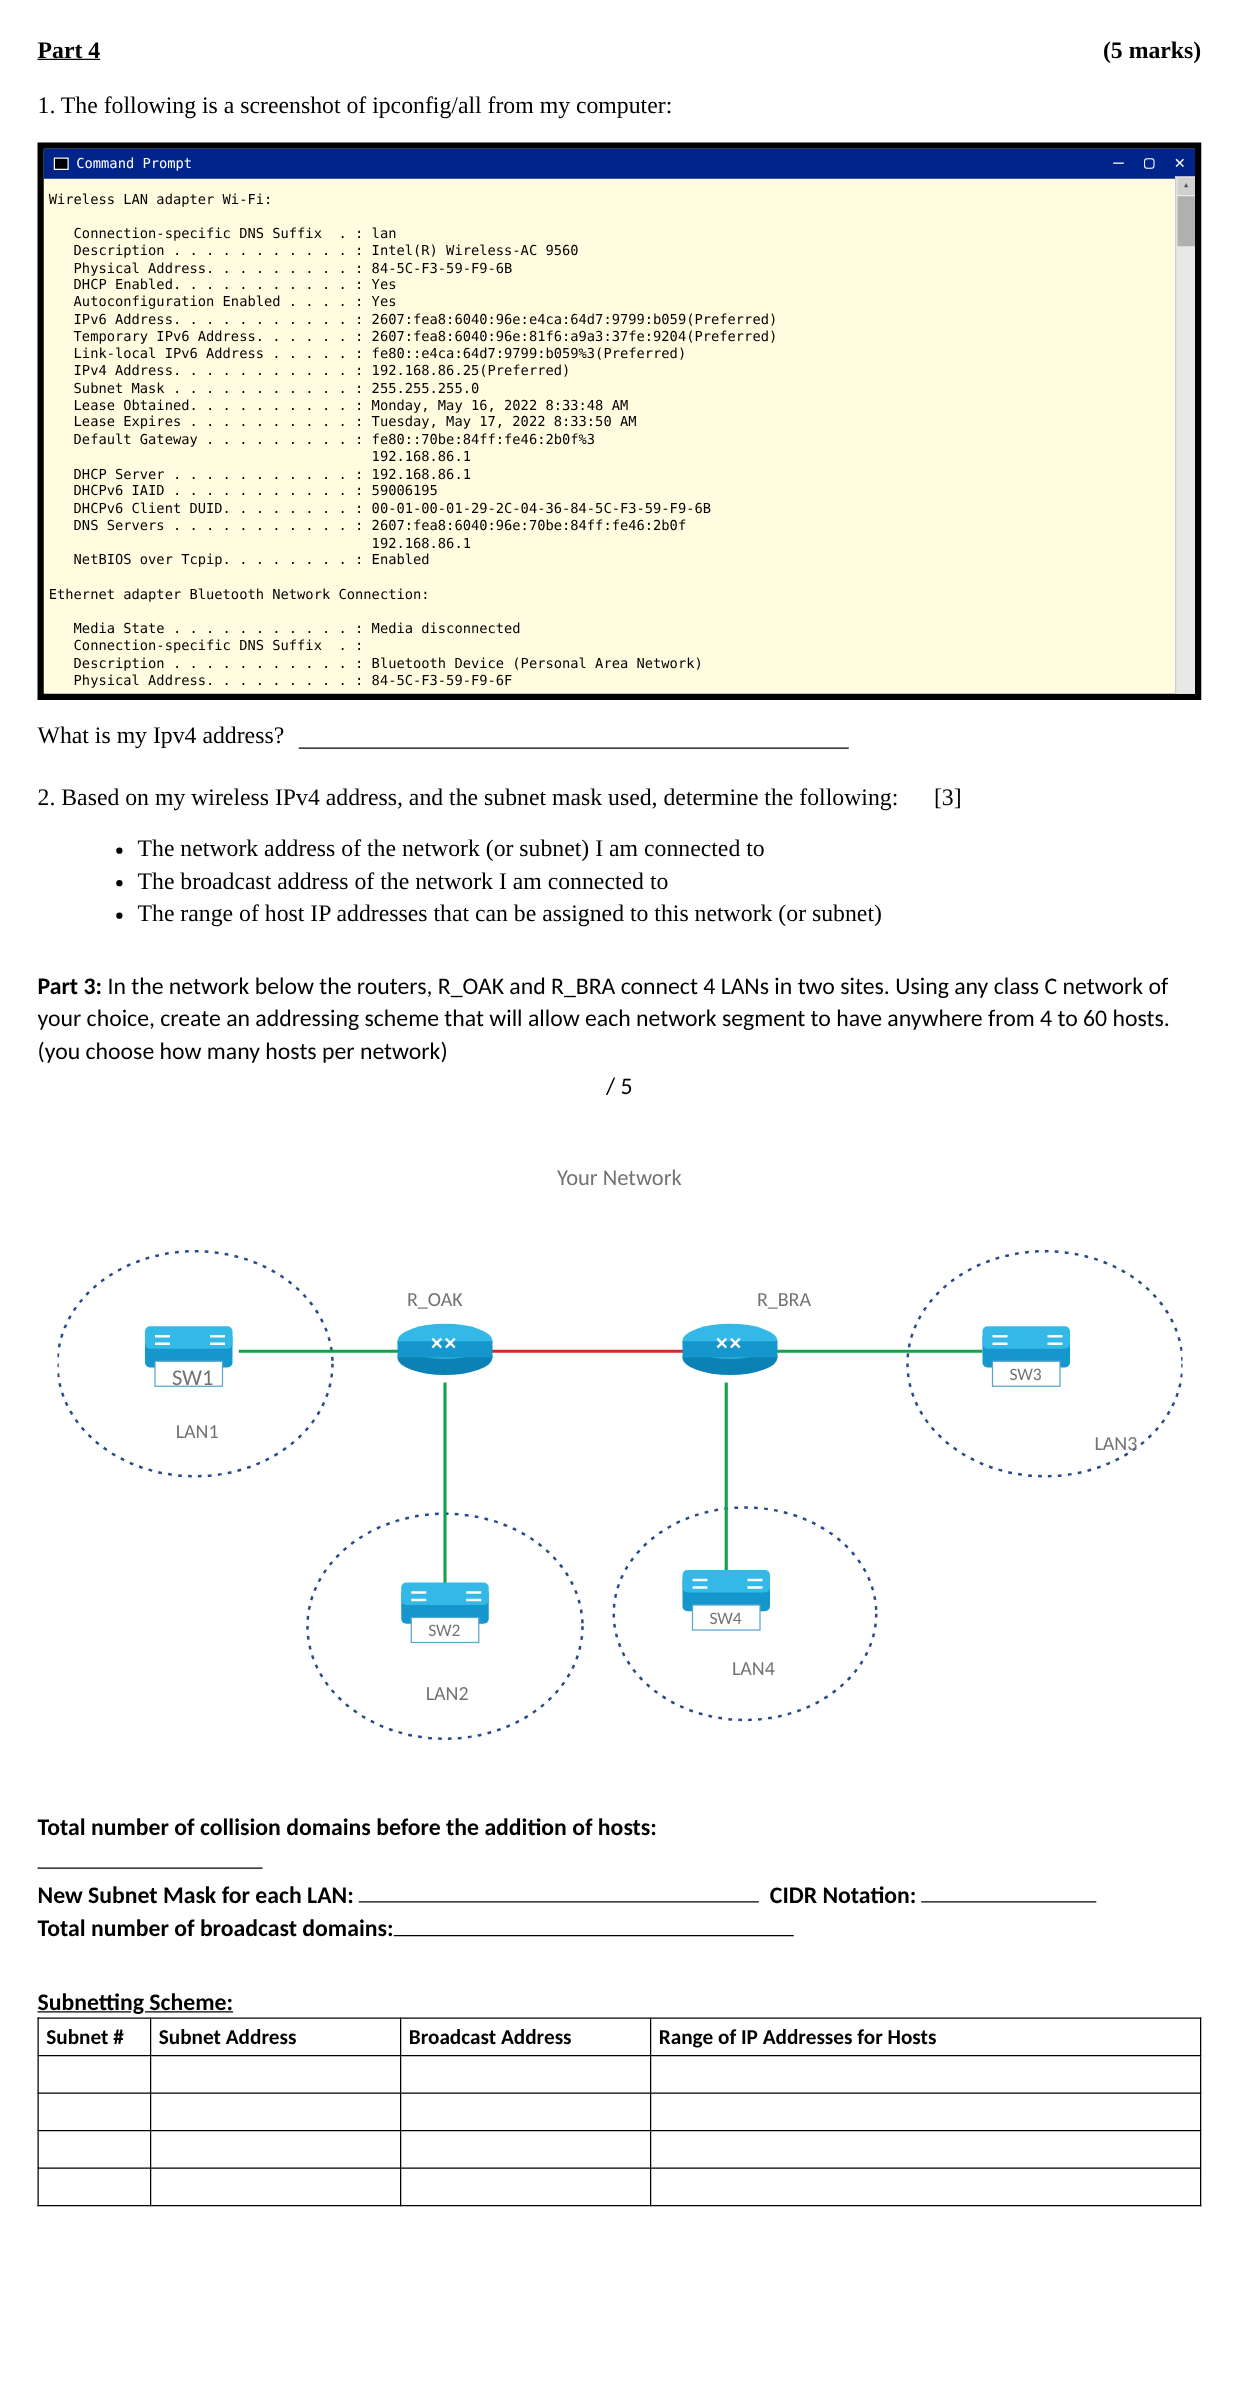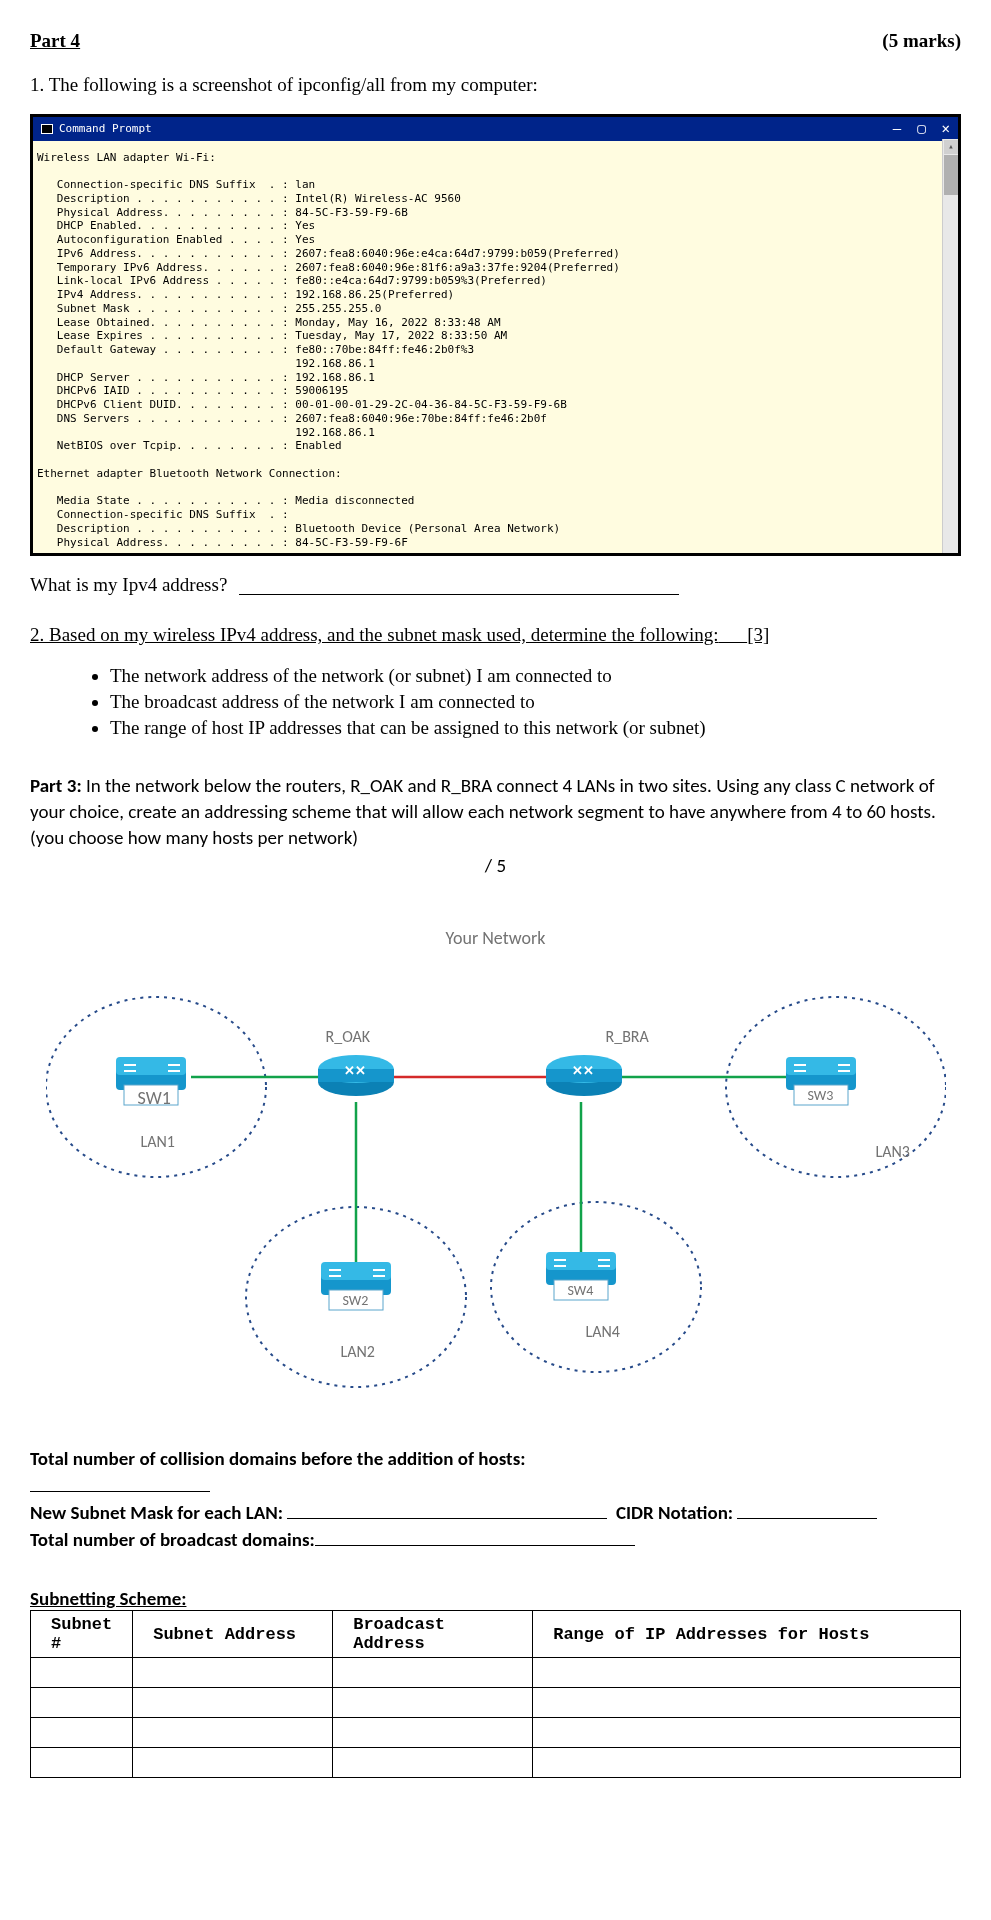--- a/index.html
+++ b/index.html
@@ -16,21 +16,21 @@
     display: flex;
     justify-content: space-between;
     margin-bottom: 22px;
   }
   .part-title { font-weight: bold; text-decoration: underline; }
   .marks { font-weight: bold; }
   .q-text { margin: 0 0 18px 0; }
 
   
   .term-window {
-    border: 3px solid #000000;
+    border: 5px solid #000000;
     background: #fffce0;
     font-family: "Lucida Console", "Consolas", monospace;
     font-size: 11px;
     line-height: 1.25;
     position: relative;
   }
   .term-titlebar {
     background: #00248a;
     color: #fff;
     padding: 3px 8px;
@@ -93,24 +93,23 @@
 
   .scheme-head { font-weight:bold; text-decoration:underline; font-family: Calibri, Arial, sans-serif; margin-top:36px; font-size:19px;}
   table.scheme {
     border-collapse: collapse;
     width:100%;
     font-family: Calibri, Arial, sans-serif;
     font-size:17px;
   }
   table.scheme th, table.scheme td {
     border:1px solid #000;
-    padding:4px 20px;
+    padding:4px 6px;
     text-align:left;
     height:30px;
-    font-family:Liberation Mono, monospace;
   }
   table.scheme th { font-weight:bold; }
   .col-sub { width:90px; }
   .col-addr { width:200px; }
   .col-bcast { width:200px; }
 </style>
 </head>
 <body>
 
 <div class="header-row">
@@ -167,21 +166,21 @@
   </div>
 </div>
 
 <div class="ansrow">
   <div class="ansline">
     <span class="lbl">What is my Ipv4 address?</span>
     <span class="blank"></span>
   </div>
 </div>
 
-<p style="margin-top:28px;text-decoration:underline;">
+<p style="margin-top:28px;">
   <span>2.   Based on my wireless IPv4 address, and the subnet mask used, determine the following:</span>
   &nbsp;&nbsp;&nbsp;&nbsp;
   <span>[3]</span>
 </p>
 <ul class="sub-bullets">
   <li>The network address of the network (or subnet) I am connected to</li>
   <li>The broadcast address of the network I am connected to</li>
   <li>The range of host IP addresses that can be assigned to this network (or subnet)</li>
 </ul>
 

